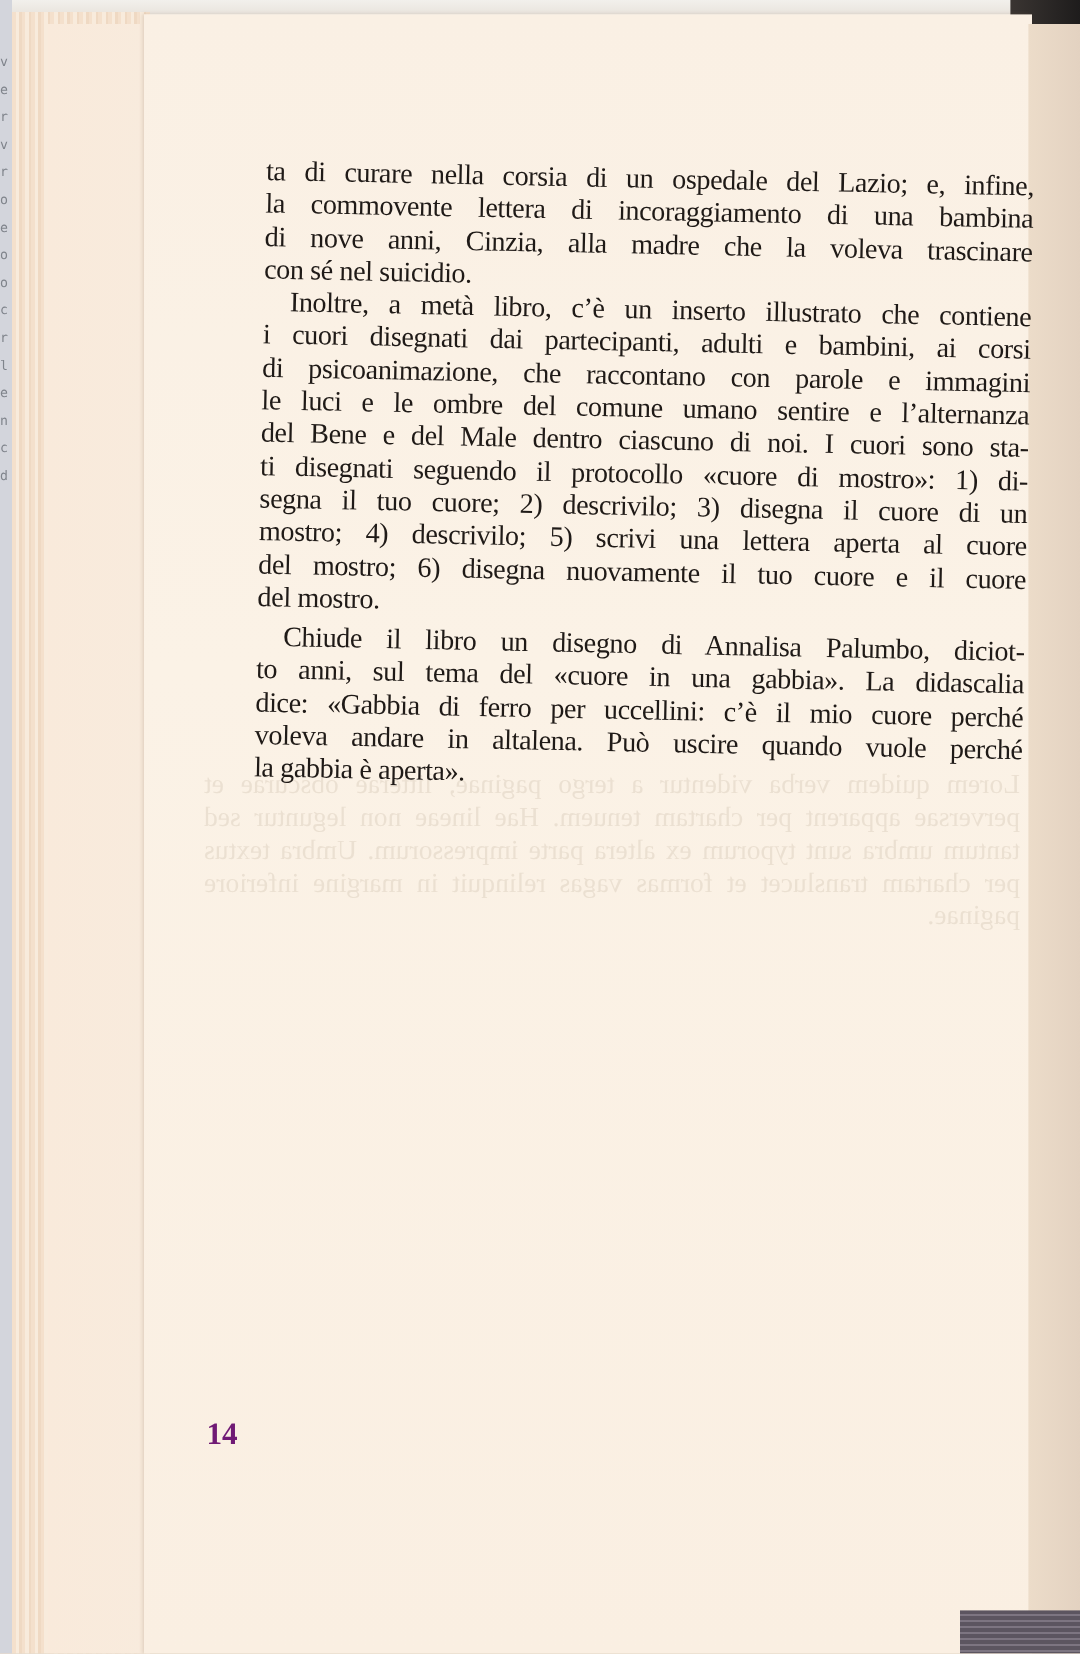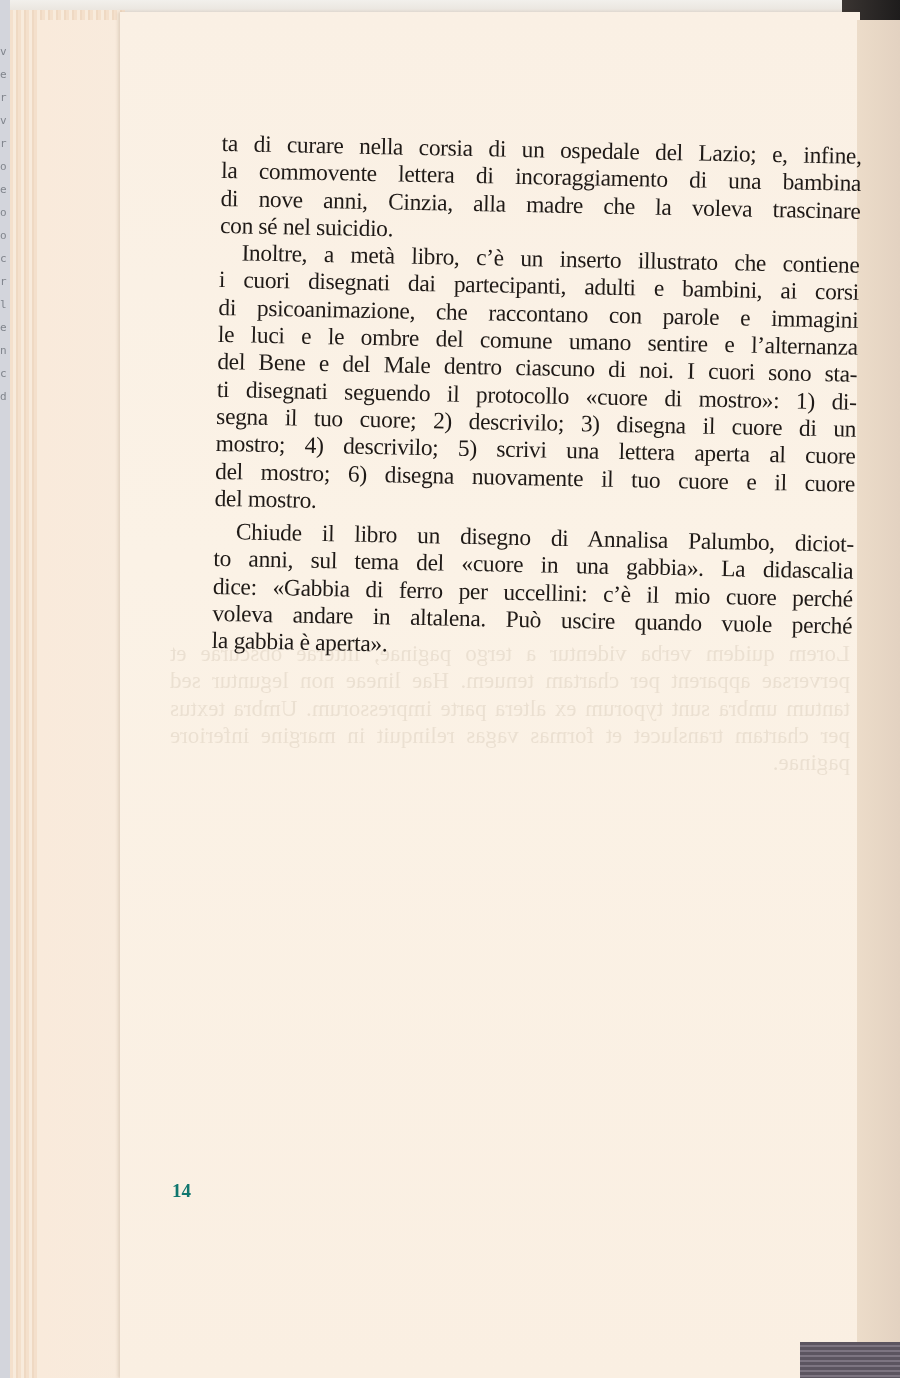--- a/index.html
+++ b/index.html
@@ -61,21 +61,21 @@
       color: #1f1a17; font-size: 23.5px; line-height: 27.3px;
       transform: rotate(1.15deg); transform-origin: 0 0;
       letter-spacing: -0.35px;
     }
     .para { margin: 0; text-align: justify; text-align-last: left; }
     .line { display: block; text-align: justify; text-align-last: justify; white-space: nowrap; }
     .line.last { text-align-last: left; }
 
     .page-number {
       position: absolute; left: 172px; top: 1180px;
-      font-size: 19px; font-weight: bold; color: #0f766e;
+      font-size: 26px; font-weight: bold; color: #701a75;
     }
   </style>
 </head>
 <body>
 
 <div class="scanner-left"></div>
 <div class="scanner-left-glyphs">v
 e
 r
 v

